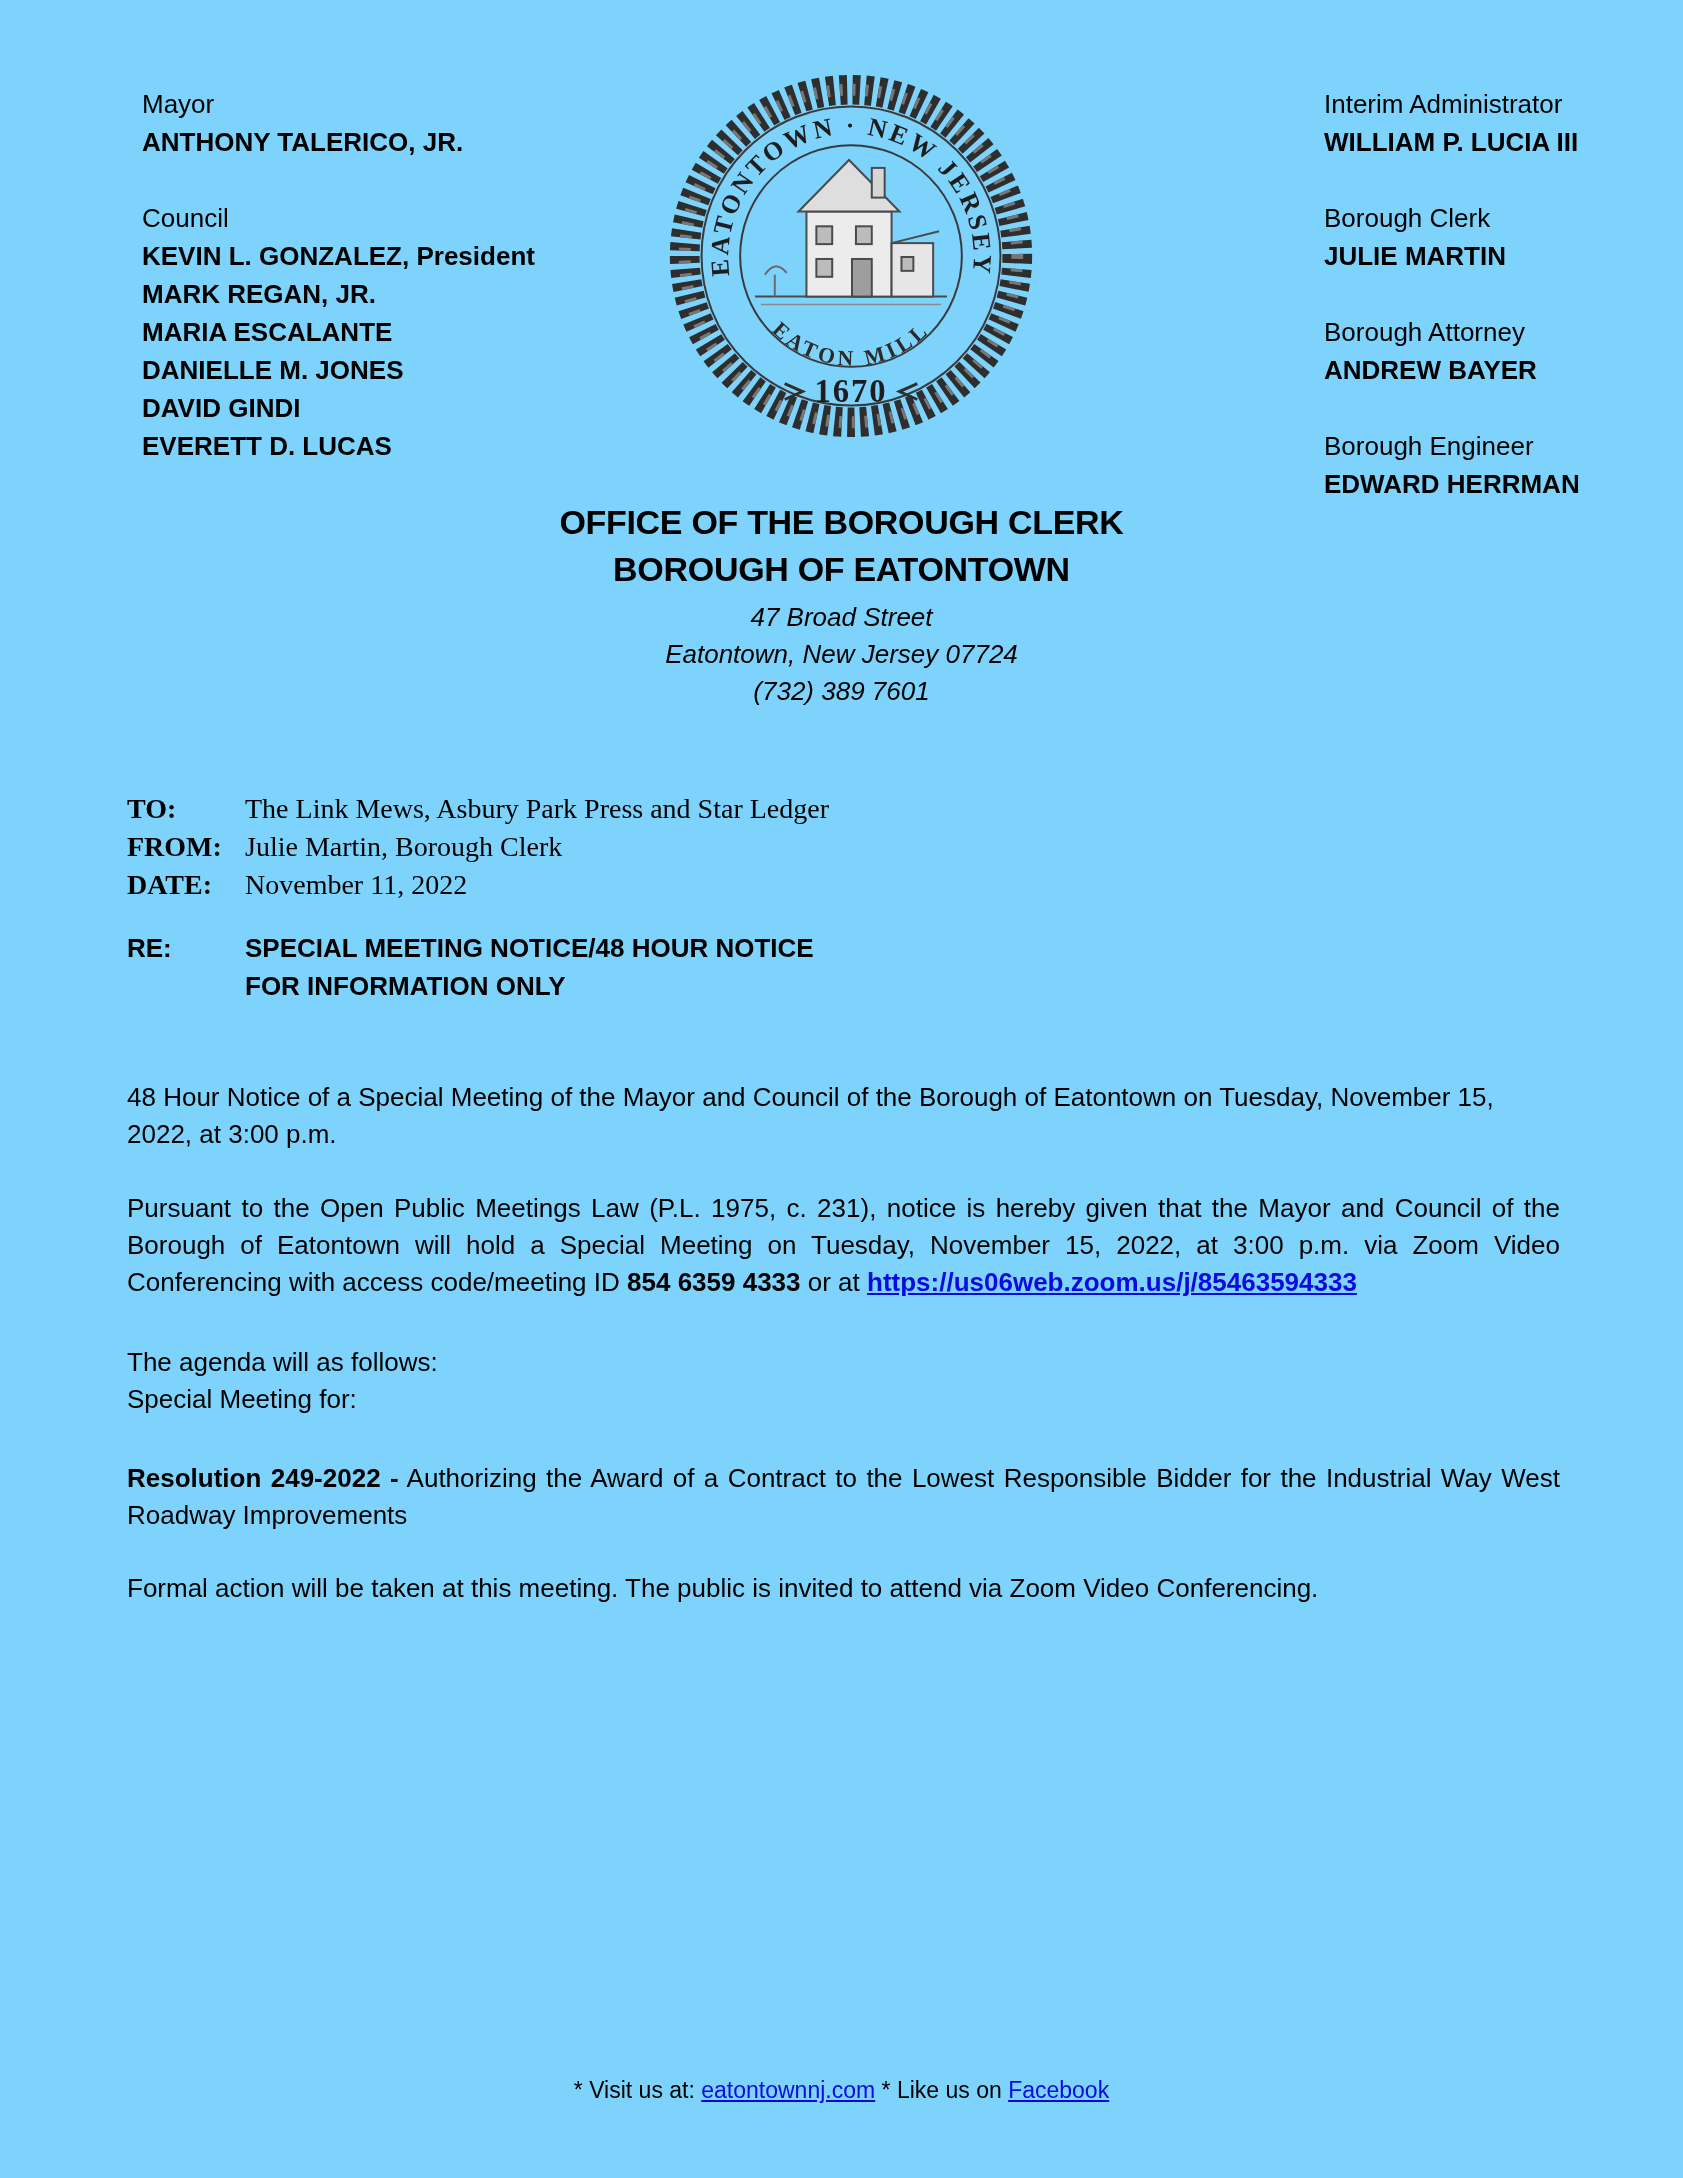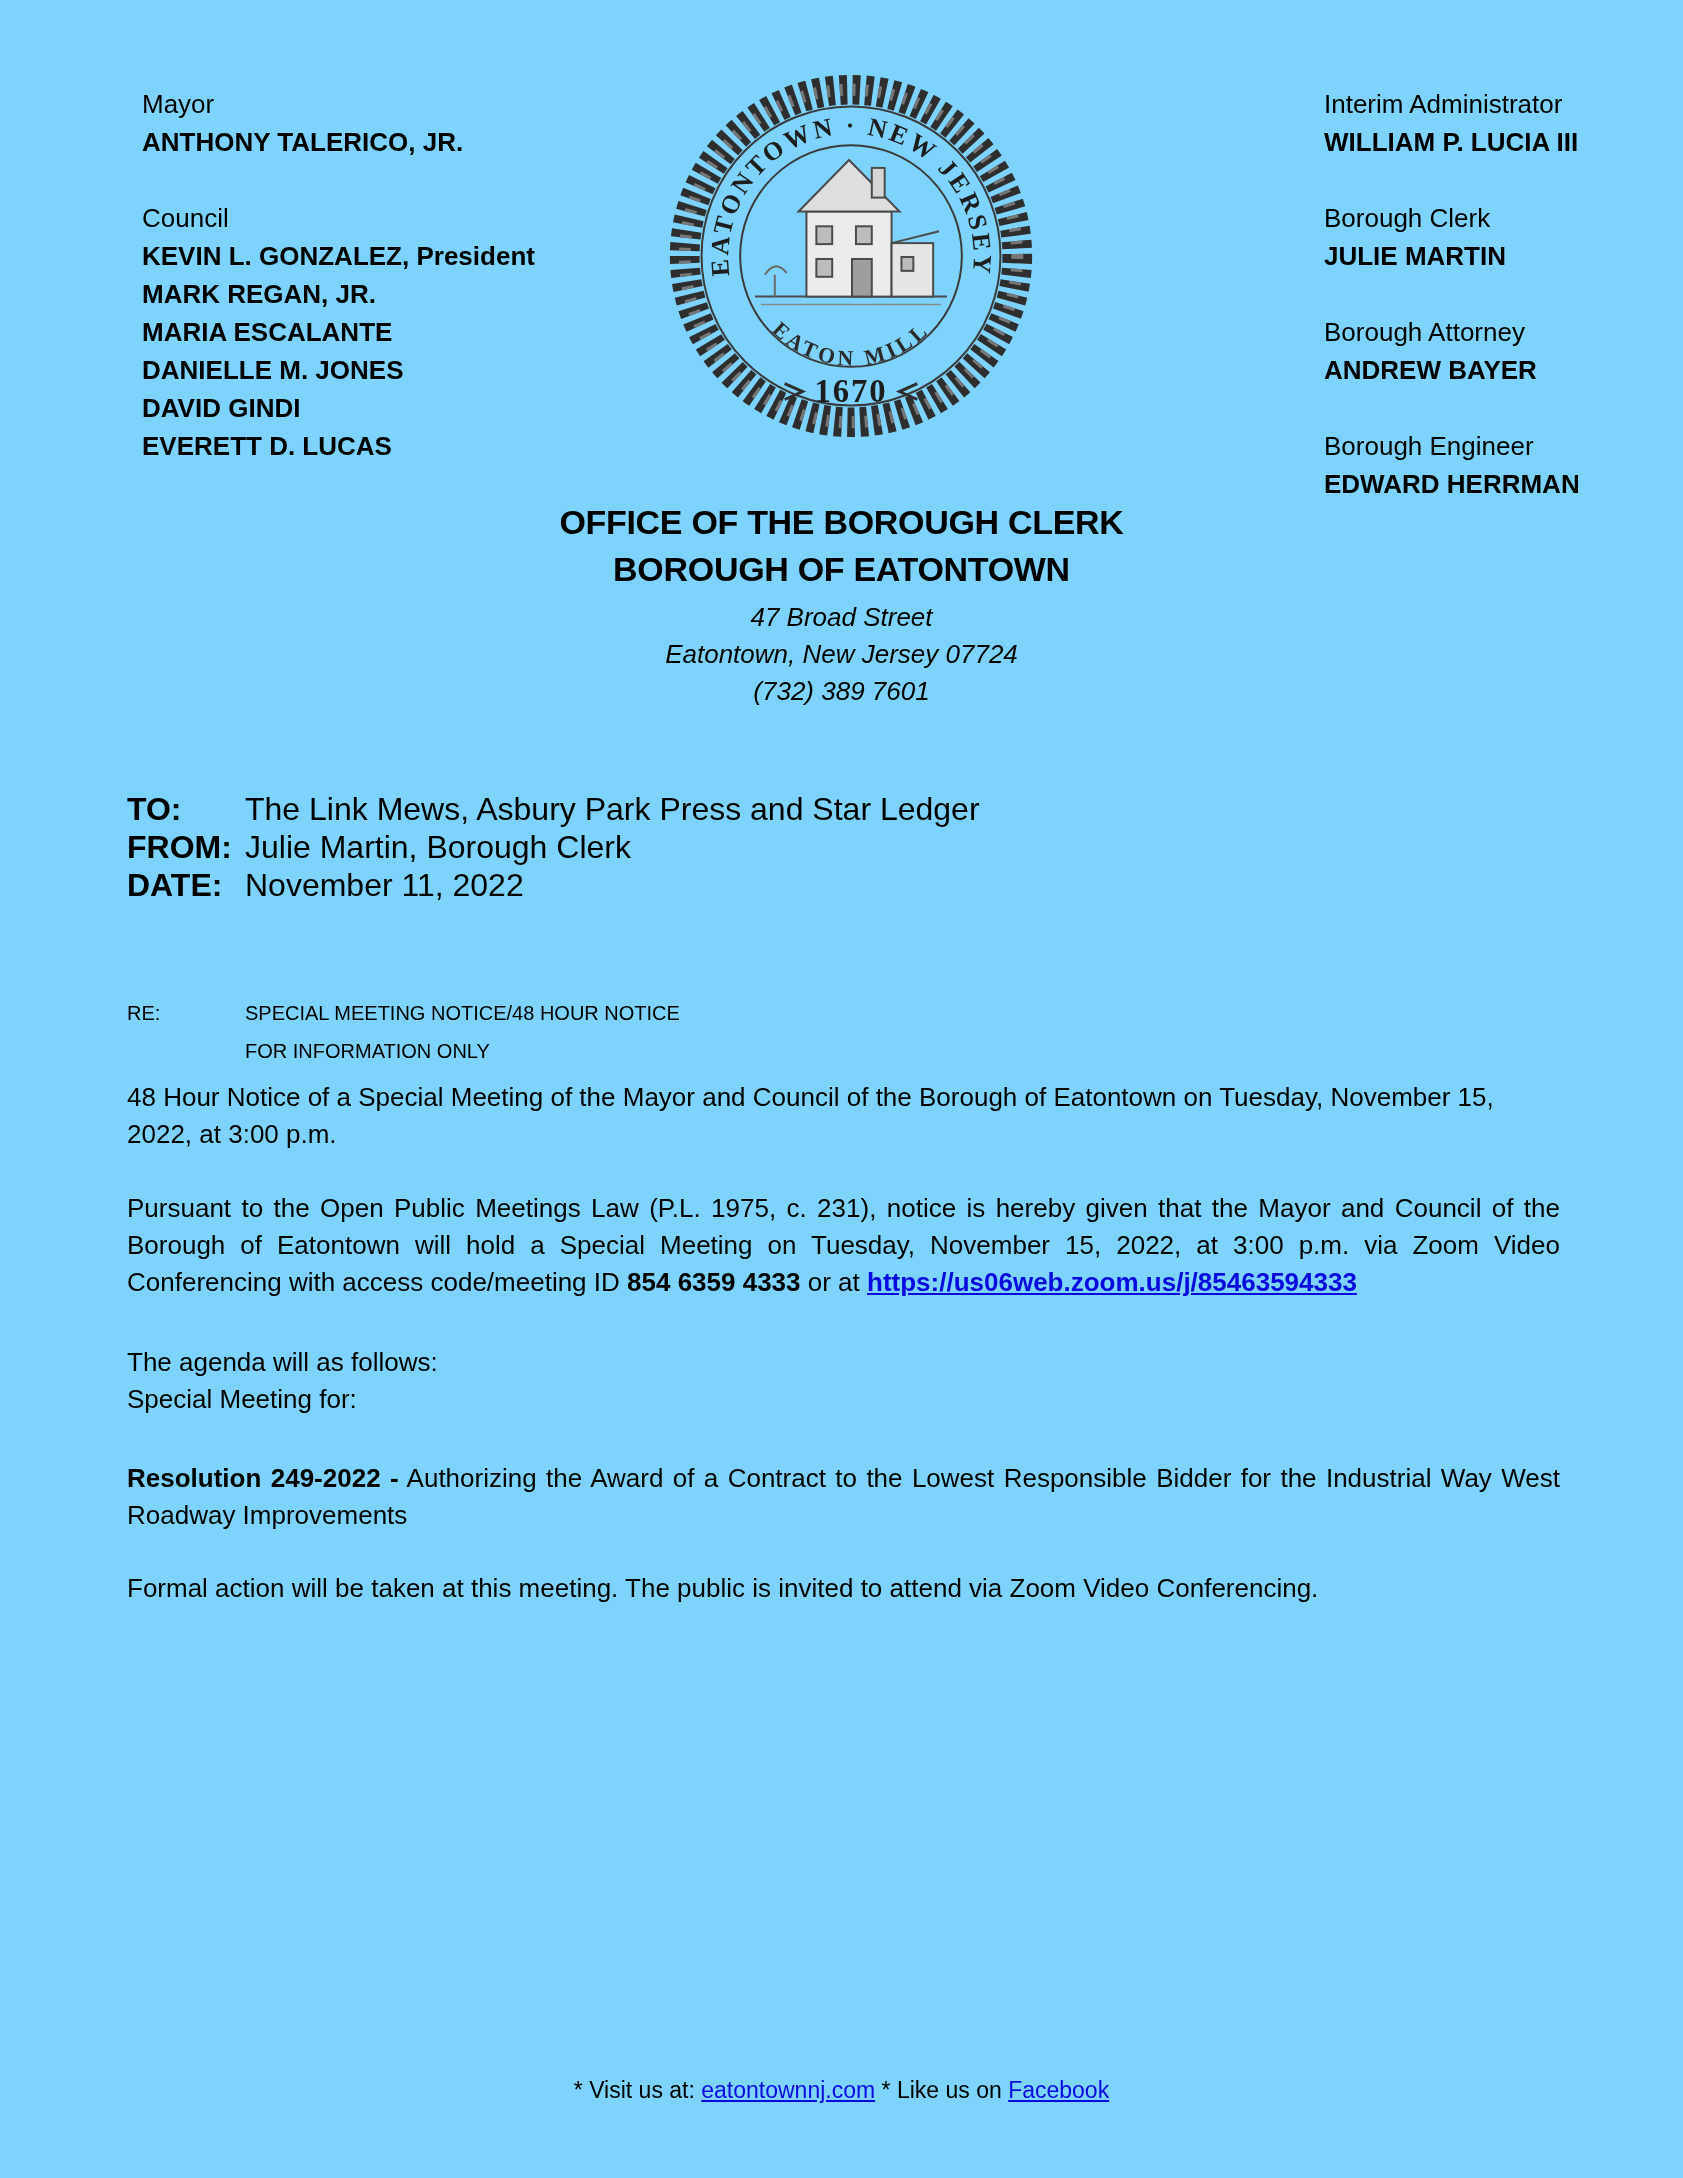--- a/index.html
+++ b/index.html
@@ -16,24 +16,24 @@
   .col-right { left:1324px; }
   
   .seal-wrap { position:absolute; left:658px; top:61px; width:386px; height:390px; }
   .seal-wrap svg { width:100%; height:100%; }
   
   .office-block { position:absolute; left:0; right:0; top:499px; text-align:center; }
   .office-title { font-size:34px; font-weight:bold; line-height:47px; letter-spacing:-0.3px; }
   .office-addr  { font-size:26px; font-style:italic; line-height:37px; }
   .addr-first   { margin-top:6px; }
   
-  .memo-block { position:absolute; left:127px; top:790px; font-size:32px; line-height:38px; }
+  .memo-block { position:absolute; left:127px; top:790px; font-size:28px; line-height:38px;font-family:Liberation Serif, serif; }
   .memo-row   { display:flex; }
   .memo-label { flex:0 0 118px; font-weight:bold; }
-  .re-block   { position:absolute; left:127px; top:994px; font-size:20px; line-height:38px; font-weight:normal; display:flex; }
+  .re-block   { position:absolute; left:127px; top:929px; font-size:26px; line-height:38px; font-weight:bold; display:flex; }
   .re-label   { flex:0 0 118px; }
   
   .body-para { position:absolute; left:127px; width:1433px; font-size:26px; line-height:37px; }
   .justify { text-align:justify; }
   .b { font-weight:bold; }
   .link { color:#0a0ae0; text-decoration:underline; cursor:pointer; }
   .p1 { top:1079px; }
   .p2 { top:1190px; }
   .p3 { top:1344px; }
   .p4 { top:1460px; }

